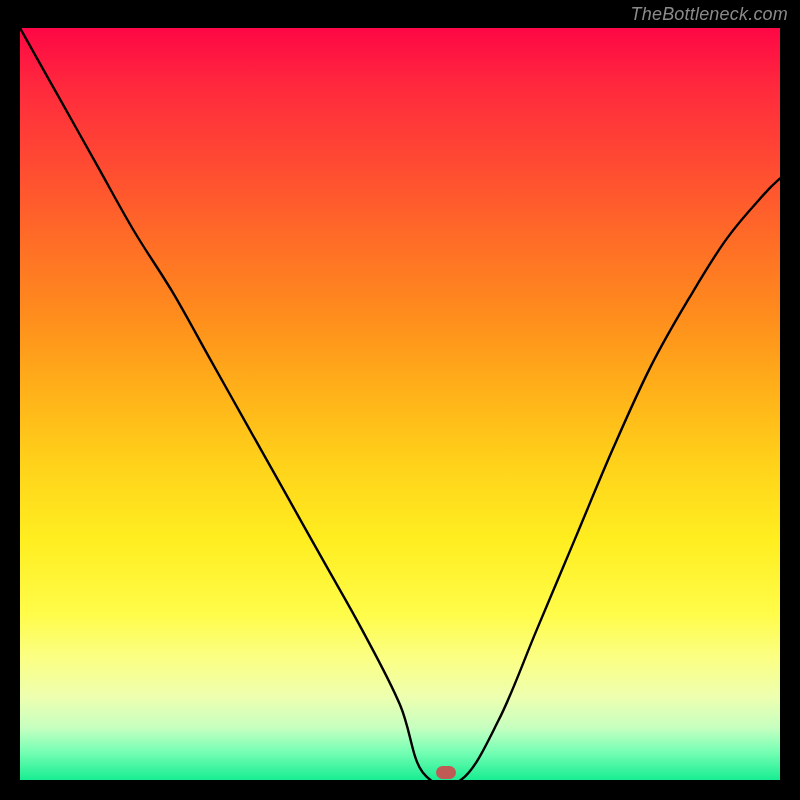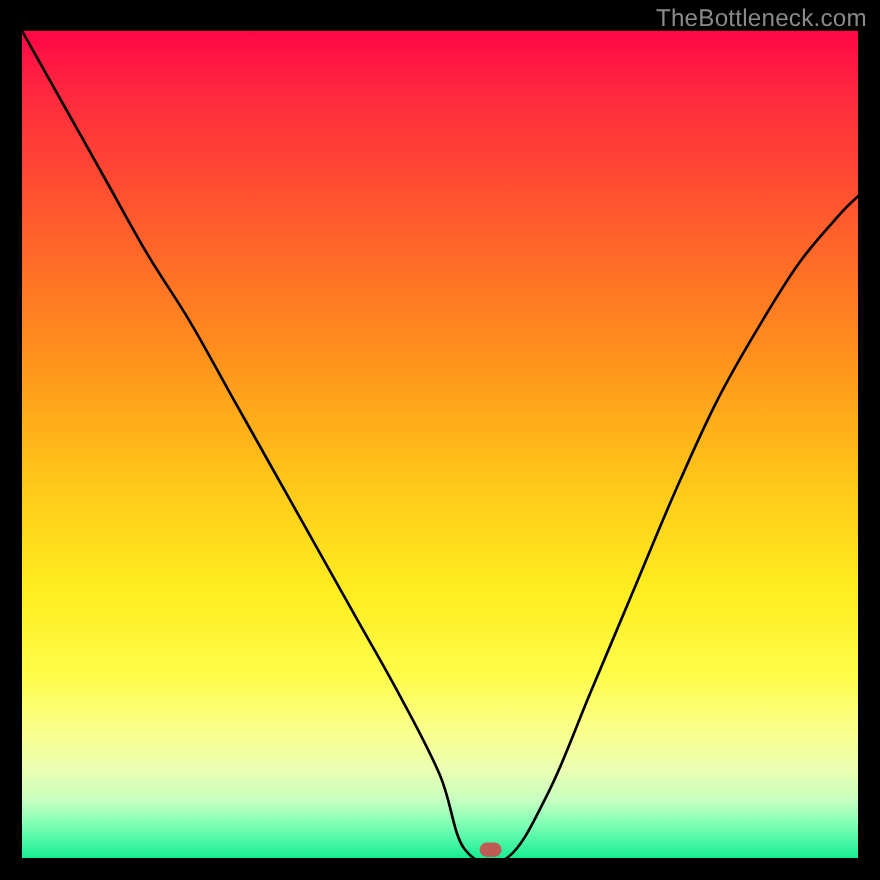--- a/index.html
+++ b/index.html
@@ -16,24 +16,25 @@
     width: 800px;
     height: 800px;
     background: #000;
     box-sizing: border-box;
   }
   .watermark {
     position: absolute;
     top: 4px;
     right: 12px;
     color: #8a8a8a;
-    font-size: 22px;
+    font-size: 18px;
     letter-spacing: 0.2px;
     font-weight: 400;
     z-index: 5;
+    font-style: italic;
   }
   .plot-area {
     position: absolute;
     left: 20px;
     top: 28px;
     width: 760px;
     height: 752px;
     background: linear-gradient(to bottom,
       #fe0745 0%,
       #ff2a3d 8%,

